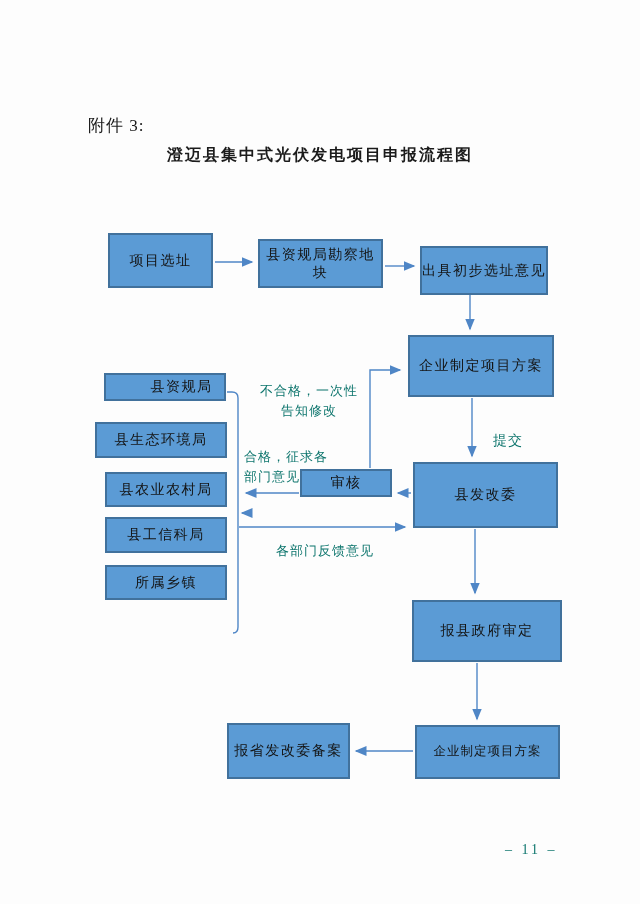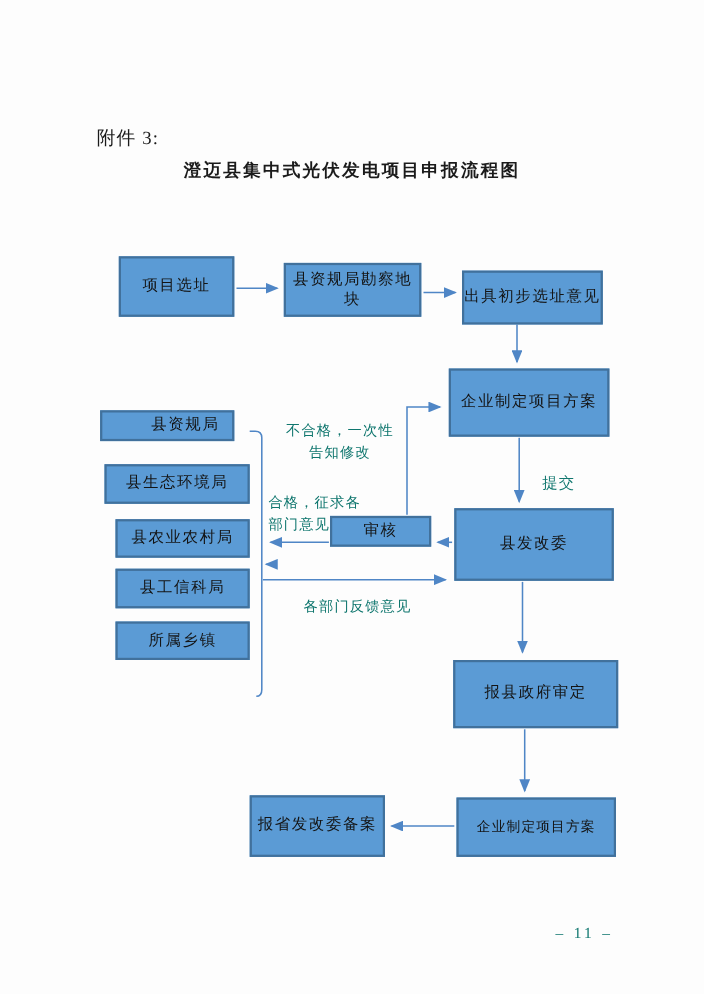--- a/index.html
+++ b/index.html
@@ -130,21 +130,21 @@
   <div class="fbox" style="left:408px; top:335px; width:146px; height:62px;">
     <span>企业制定项目方案</span>
   </div>
   <div class="fbox" style="left:413px; top:462px; width:145px; height:66px;">
     <span>县发改委</span>
   </div>
   <div class="fbox" style="left:300px; top:469px; width:92px; height:28px;">
     <span>审核</span>
   </div>
 
-  <div class="fbox" style="left:91px; top:373px; width:122px; height:28px;padding-left:33px;">
+  <div class="fbox" style="left:104px; top:373px; width:122px; height:28px;padding-left:33px;">
     <span>县资规局</span>
   </div>
   <div class="fbox" style="left:95px; top:422px; width:132px; height:36px;">
     <span>县生态环境局</span>
   </div>
   <div class="fbox" style="left:105px; top:472px; width:122px; height:35px;">
     <span>县农业农村局</span>
   </div>
   <div class="fbox" style="left:105px; top:517px; width:122px; height:36px;">
     <span>县工信科局</span>

